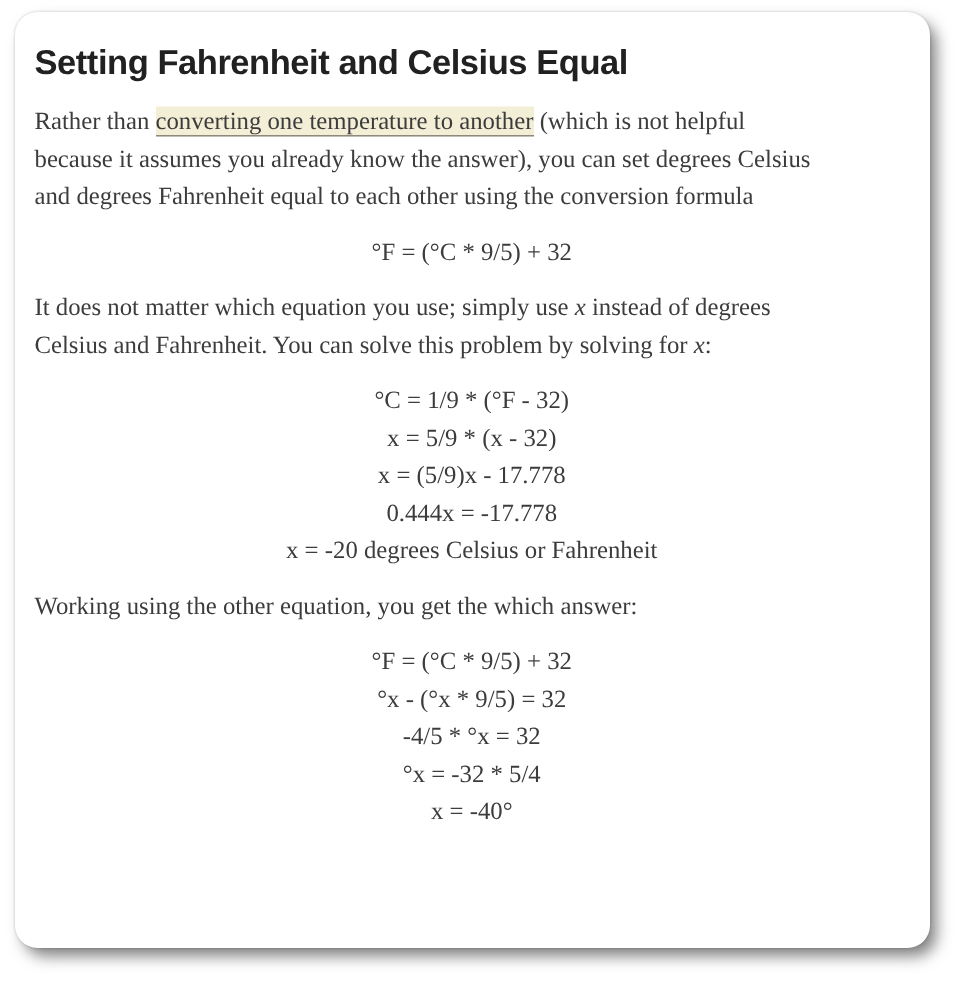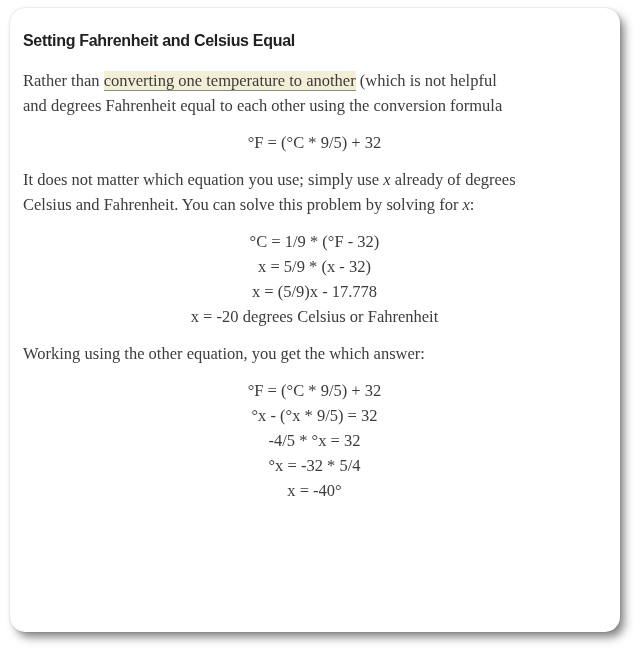--- a/index.html
+++ b/index.html
@@ -25,21 +25,21 @@
     height: 624px;
     background: #ffffff;
     border-radius: 15px;
     box-shadow: 0 0 2px rgba(0,0,0,0.20), 5px 6px 10px -1px rgba(0,0,0,0.50);
     padding: 12px 14px 0 13px;
     overflow: hidden;
   }
   .heading {
     font-family: "Liberation Sans", sans-serif;
     font-weight: 700;
-    font-size: 16px;
+    font-size: 23px;
     line-height: 30px;
     letter-spacing: -0.3px;
     color: #212121;
     margin: 6px 0 12px 0;
   }
   .para, .eq-block {
     font-size: 16.5px;
     line-height: 25px;
     color: #3c3c3c;
     margin: 0 0 12px 0;
@@ -57,36 +57,38 @@
 </head>
 <body>
 
 <div class="stage">
   <div class="card">
 
     <h1 class="heading">Setting Fahrenheit and Celsius Equal</h1>
 
     <p class="para">
       <span class="line"><span>Rather than </span><a href="#" class="hl" style="background-color: rgb(243, 238, 214);">converting one temperature to another</a><span> (which is not helpful</span></span>
+      <span class="line">because it assumes you already know the answer), you can set degrees Celsius</span>
       <span class="line">and degrees Fahrenheit equal to each other using the conversion formula</span>
     </p>
 
     <div class="eq-block">
       <span class="eq-line">°F = (°C * 9/5) + 32</span>
     </div>
 
     <p class="para">
-      <span class="line"><span>It does not matter which equation you use; simply use </span><em>x</em><span> already of degrees</span></span>
+      <span class="line"><span>It does not matter which equation you use; simply use </span><em>x</em><span> instead of degrees</span></span>
       <span class="line"><span>Celsius and Fahrenheit. You can solve this problem by solving for </span><em>x</em><span>:</span></span>
     </p>
 
     <div class="eq-block">
       <span class="eq-line">°C = 1/9 * (°F - 32)</span>
       <span class="eq-line">x = 5/9 * (x - 32)</span>
       <span class="eq-line">x = (5/9)x - 17.778</span>
+      <span class="eq-line">0.444x = -17.778</span>
       <span class="eq-line">x = -20 degrees Celsius or Fahrenheit</span>
     </div>
 
     <p class="para">
       <span class="line">Working using the other equation, you get the which answer:</span>
     </p>
 
     <div class="eq-block">
       <span class="eq-line">°F = (°C * 9/5) + 32</span>
       <span class="eq-line">°x - (°x * 9/5) = 32</span>

